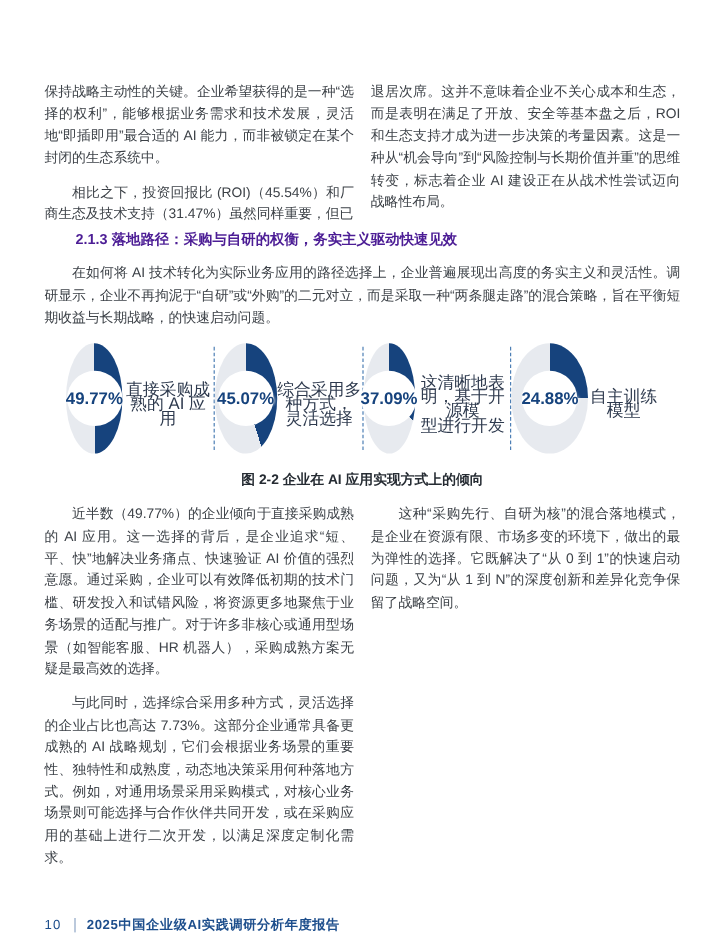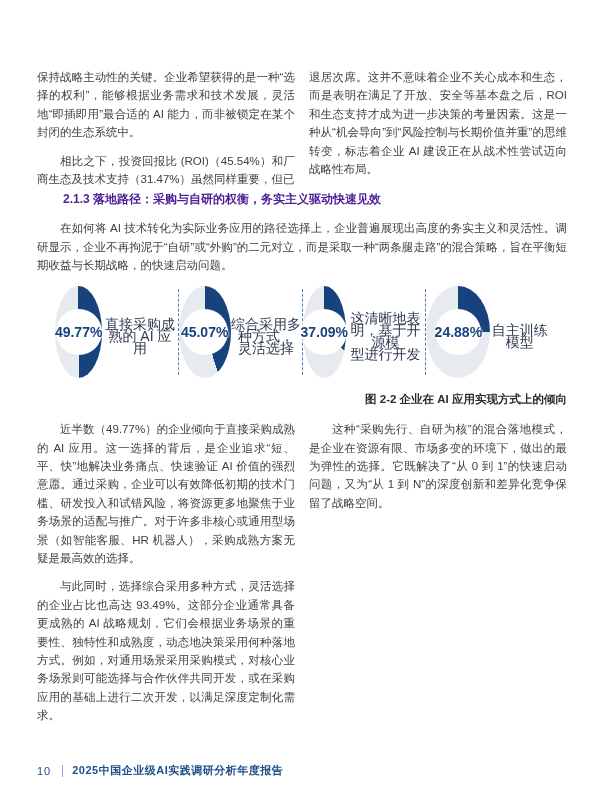--- a/index.html
+++ b/index.html
@@ -14,21 +14,21 @@
   p.body-p + p.body-p{margin-top:10px;}
   h2.sec-heading{margin:2px 0 0 0;padding-left:26px;font-size:12px;line-height:18px;font-weight:bold;color:#4c1d95;}
   p.intro{margin-top:11px;font-size:11.5px;line-height:18.4px;color:#3c4147;text-align:justify;text-indent:2em;}
   .chart-row{margin:8px 18px 0 18px;display:flex;align-items:flex-start;}
   .donut-cell{flex:1;display:flex;align-items:center;min-width:0;}
   .donut{position:relative;width:92px;height:92px;border-radius:50%;}
   .donut-hole{position:absolute;left:50%;top:50%;transform:translate(-50%,-50%);width:46px;height:46px;border-radius:50%;background:#ffffff;display:flex;align-items:center;justify-content:center;}
   .donut-pct{font-size:14px;font-weight:bold;color:#16437d;white-space:nowrap;text-shadow:0 0 3px #fff,0 0 3px #fff;}
   .donut-label{margin-top:8px;font-size:14px;line-height:12px;color:#2e3a4e;text-align:center;white-space:pre-line;}
   .vsep{width:0;border-left:1px dashed #4d7fb5;height:86px;margin-top:3px;}
-  .fig-caption{margin-top:14px;text-align:right;font-size:11.5px;font-weight:bold;color:#262c33;}
+  .fig-caption{margin-top:14px;text-align:center;font-size:11.5px;font-weight:bold;color:#262c33;}
   .page-footer{position:absolute;left:37px;bottom:15px;display:flex;align-items:center;font-size:11px;color:#1d4e8c;}
   .page-num{font-weight:500;letter-spacing:1px;text-align:center;}
   .footer-divider{display:inline-block;width:0;height:12px;border-left:1px solid #8fa6c6;margin:0 9px 0 11px;}
   .footer-title{font-weight:600;letter-spacing:0.5px;}
 </style>
 </head>
 <body>
 
 <div class="page">
 
@@ -90,21 +90,21 @@
       </div>
       <div class="donut-label">自主训练模型</div>
     </div>
   </div>
 
   <div class="fig-caption">图 2-2 企业在 AI 应用实现方式上的倾向</div>
 
   <section class="two-col bottom-cols">
     <div class="col">
       <p class="body-p">近半数（49.77%）的企业倾向于直接采购成熟的 AI 应用。这一选择的背后，是企业追求“短、平、快”地解决业务痛点、快速验证 AI 价值的强烈意愿。通过采购，企业可以有效降低初期的技术门槛、研发投入和试错风险，将资源更多地聚焦于业务场景的适配与推广。对于许多非核心或通用型场景（如智能客服、HR 机器人），采购成熟方案无疑是最高效的选择。</p>
-      <p class="body-p">与此同时，选择综合采用多种方式，灵活选择的企业占比也高达 93.49%。这部分企业通常具备更成熟的 AI 战略规划，它们会根据业务场景的重要性、独特性和成熟度，动态地决策采用何种落地方式。例如，对通用场景采用采购模式，对核心业务场景则可能选择与合作伙伴共同开发，或在采购应用的基础上进行二次开发，以满足深度定制化需求。</p>
+      <p class="body-p">与此同时，选择综合采用多种方式，灵活选择的企业占比也高达 7.73%。这部分企业通常具备更成熟的 AI 战略规划，它们会根据业务场景的重要性、独特性和成熟度，动态地决策采用何种落地方式。例如，对通用场景采用采购模式，对核心业务场景则可能选择与合作伙伴共同开发，或在采购应用的基础上进行二次开发，以满足深度定制化需求。</p>
     </div>
     <div class="col">
       <p class="body-p">这种“采购先行、自研为核”的混合落地模式，是企业在资源有限、市场多变的环境下，做出的最为弹性的选择。它既解决了“从 0 到 1”的快速启动问题，又为“从 1 到 N”的深度创新和差异化竞争保留了战略空间。</p>
     </div>
   </section>
 
   <footer class="page-footer">
     <span class="page-num">10</span>
     <span class="footer-divider"></span>
     <span class="footer-title">2025中国企业级AI实践调研分析年度报告</span>

